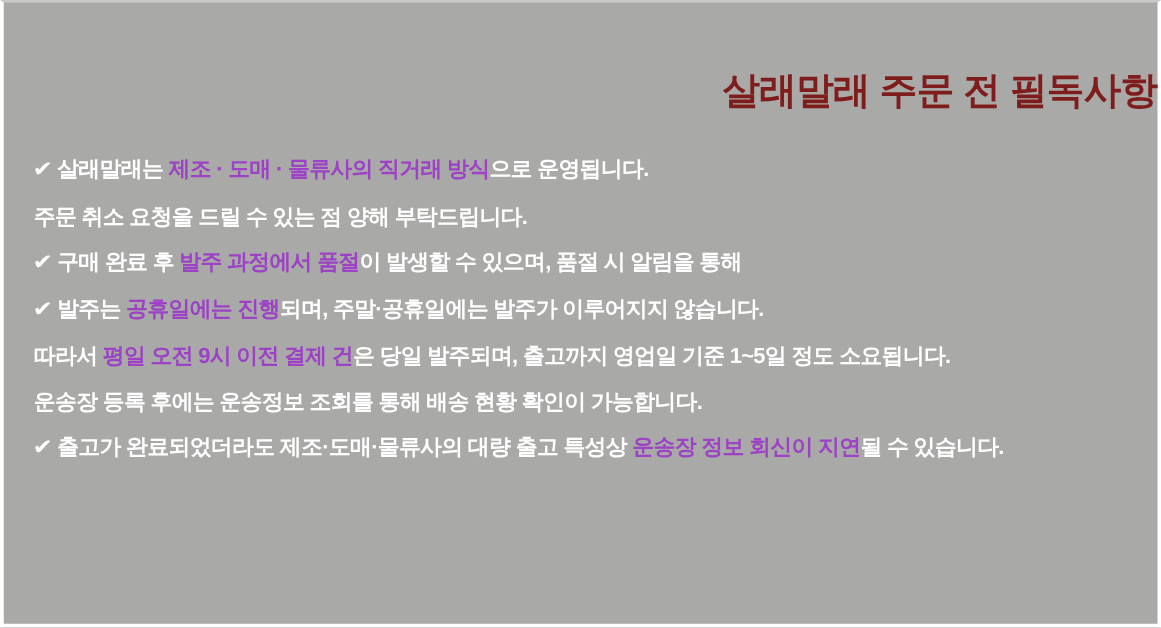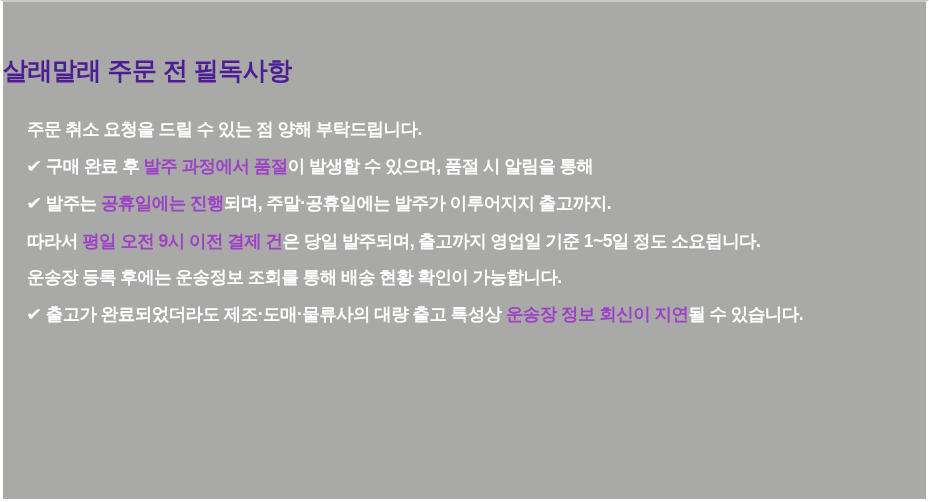--- a/index.html
+++ b/index.html
@@ -24,23 +24,23 @@
     border-left: 3px solid #ffffff;
     border-right: 3px solid #ffffff;
     border-bottom: 3px solid #ffffff;
     border-top: 2px solid #c9cac7;
     padding: 0;
   }
 
   #notice-title {
     margin: 0;
     padding-top: 53px;
-    text-align: left;
-    color: #4c1d95;
-    font-size: 25px;
+    text-align: right;
+    color: #7f1d1d;
+    font-size: 30px;
     font-weight: 700;
     letter-spacing: -0.5px;
     line-height: 1.2;
     white-space: nowrap;
   }
 
   #notice-body {
     margin: 0;
     padding: 26px 0 0 24px;
     list-style: none;
@@ -73,21 +73,22 @@
   }
 </style>
 </head>
 <body>
 
 <div id="notice-card">
 
   <h1 id="notice-title">살래말래 주문 전 필독사항</h1>
 
   <ul id="notice-body">
+      <li class="notice-line"><span class="check-icon">✔</span><span>살래말래는 </span><span class="hl">제조 · 도매 · 물류사의 직거래 방식</span><span>으로 운영됩니다.</span></li>
       <li class="notice-line line-indent"><span>주문 취소 요청을 드릴 수 있는 점 양해 부탁드립니다.</span></li>
       <li class="notice-line"><span class="check-icon">✔</span><span>구매 완료 후 </span><span class="hl">발주 과정에서 품절</span><span>이 발생할 수 있으며, 품절 시 알림을 통해</span></li>
-      <li class="notice-line"><span class="check-icon">✔</span><span>발주는 </span><span class="hl">공휴일에는 진행</span><span>되며, 주말·공휴일에는 발주가 이루어지지 출고까지.</span></li>
+      <li class="notice-line"><span class="check-icon">✔</span><span>발주는 </span><span class="hl">공휴일에는 진행</span><span>되며, 주말·공휴일에는 발주가 이루어지지 않습니다.</span></li>
       <li class="notice-line line-indent"><span>따라서 </span><span class="hl">평일 오전 9시 이전 결제 건</span><span>은 당일 발주되며, 출고까지 영업일 기준 1~5일 정도 소요됩니다.</span></li>
       <li class="notice-line line-indent"><span>운송장 등록 후에는 운송정보 조회를 통해 배송 현황 확인이 가능합니다.</span></li>
       <li class="notice-line"><span class="check-icon">✔</span><span>출고가 완료되었더라도 제조·도매·물류사의 대량 출고 특성상 </span><span class="hl">운송장 정보 회신이 지연</span><span>될 수 있습니다.</span></li>
     </ul>
 
 </div>
 
 </body></html>

